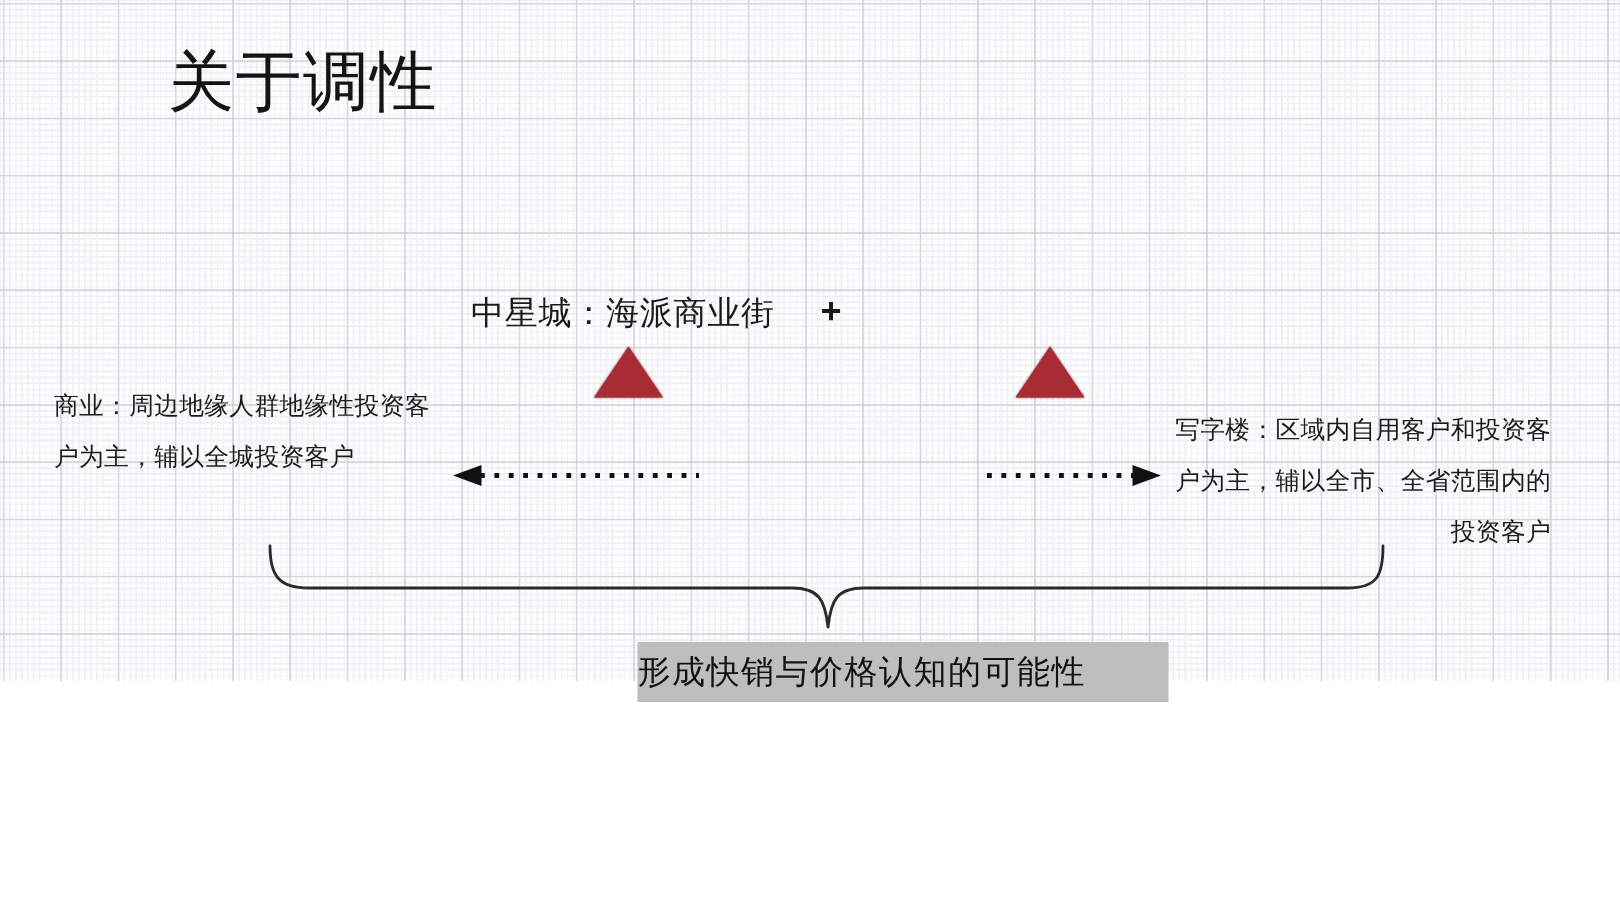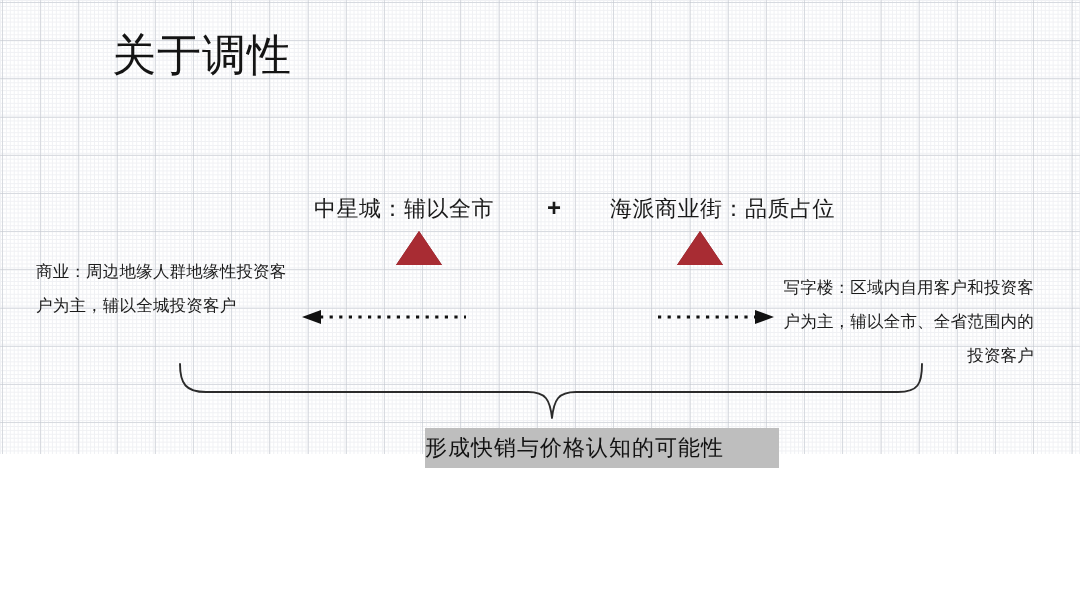--- a/index.html
+++ b/index.html
@@ -148,23 +148,22 @@
 </style>
 </head>
 <body>
 
 <div id="slide">
 
   <div id="grid-overlay"></div>
 
   <div id="page-title">关于调性</div>
 
-  <div class="headline" id="headline-left">中星城：辅以全市</div>
+  <div class="headline" id="headline-left">中星城：海派商业街</div>
   <div class="headline" id="headline-plus">+</div>
-  <div class="headline" id="headline-right">海派商业街：品质占位</div>
 
   <div class="tri" id="tri-left"></div>
   <div class="tri" id="tri-right"></div>
 
   <div class="side-para" id="left-para">商业：周边地缘人群地缘性投资客户为主，辅以全城投资客户</div>
 
   <div class="side-para" id="right-para">写字楼：区域内自用客户和投资客户为主，辅以全市、全省范围内的投资客户</div>
 
   <svg class="arrow-svg" id="arrow-left-svg" width="168" height="18">
     <line x1="20" y1="9" x2="166" y2="9" stroke="#111111" stroke-width="3.2" stroke-dasharray="3.2 6.4" stroke-linecap="butt"></line>

